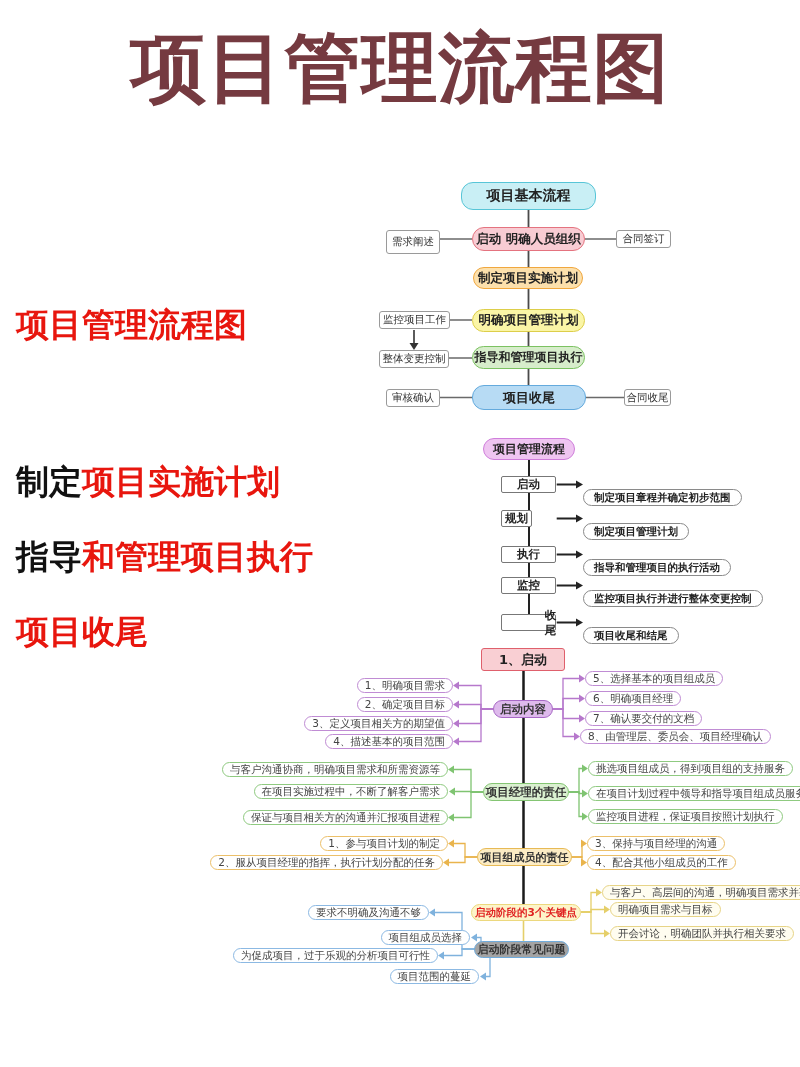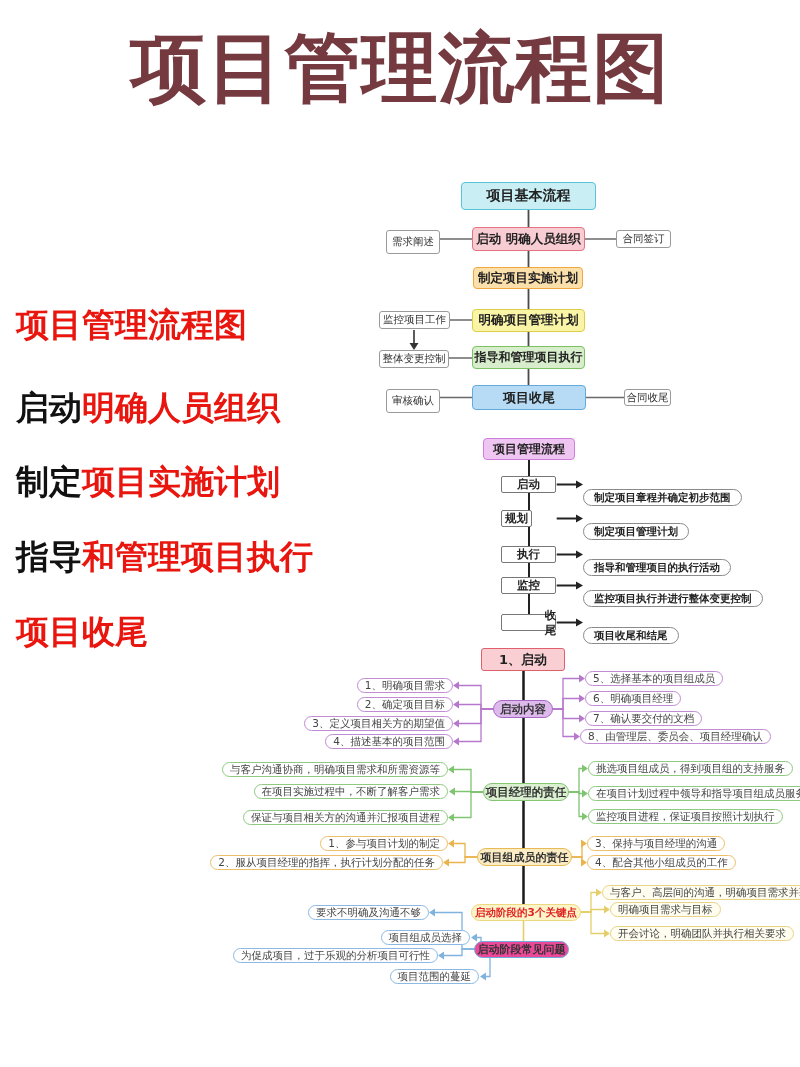--- a/index.html
+++ b/index.html
@@ -6,21 +6,21 @@
   #canvas{position:relative;width:800px;height:1067px;background:#fff;overflow:hidden;
           font-family:"DejaVu Sans","Liberation Sans",sans-serif;}
   #connectors{position:absolute;left:0;top:0;pointer-events:none;}
   .abs{position:absolute;box-sizing:border-box;}
   .main-title{left:0;top:18px;width:800px;text-align:center;font-size:76px;font-weight:900;
               color:#753a40;letter-spacing:1px;white-space:nowrap;}
   .note{font-size:33px;font-weight:bold;white-space:nowrap;left:16px;}
   .note .blk{color:#111;}
   .note .red{color:#e8160e;}
   .fbox{display:flex;align-items:center;justify-content:center;font-weight:bold;color:#222;
-        border-radius:4px;border:1.5px solid;white-space:nowrap;}
+        border-radius:12px;border:1.5px solid;white-space:nowrap;}
   .whitebox{display:flex;align-items:center;justify-content:center;background:#fff;
             border:1px solid #9a9a9a;border-radius:3px;font-size:10.5px;color:#333;white-space:nowrap;}
   .stage{display:flex;align-items:center;justify-content:center;background:#fff;border:1.2px solid #777;
          border-radius:2px;font-size:11.5px;font-weight:bold;color:#222;}
   .detail{display:flex;align-items:center;background:#fff;border:1.2px solid #8a8a8a;border-radius:9px;
           font-size:10.5px;font-weight:bold;color:#222;padding:0 10px;white-space:nowrap;margin-top:13px;}
   .mm-node{display:flex;align-items:center;justify-content:center;border:1.5px solid;border-radius:10px;
            font-weight:bold;color:#333;white-space:nowrap;}
   .mm-child{display:flex;align-items:center;justify-content:center;background:#fff;border:1px solid;
             border-radius:8px;font-size:10.5px;color:#444;white-space:nowrap;padding:0 7px;height:15px;}
@@ -105,44 +105,41 @@
       <path d="M444 951.5 L444 959.5 L438 955.5 Z" fill="#7fb2dd"></path>
       <path d="M474 949 H490 V976.5 H485" stroke="#7fb2dd" stroke-width="1.3" fill="none"></path>
       <path d="M486 972.5 L486 980.5 L480 976.5 Z" fill="#7fb2dd"></path>
     </svg>
 
   <div class="abs main-title">项目管理流程图</div>
 
   <div class="abs note" style="top:303px;">
     <span class="blk"></span><span class="red">项目管理流程图</span>
   </div>
-  <div class="abs note" style="top:386px;">
-    <span class="blk">启动</span><span class="red">明确人员组织</span>
-  </div>
   <div class="abs note" style="top:460px;">
     <span class="blk">制定</span><span class="red">项目实施计划</span>
   </div>
   <div class="abs note" style="top:535px;">
     <span class="blk">指导</span><span class="red">和管理项目执行</span>
   </div>
   <div class="abs note" style="top:610px;">
     <span class="blk"></span><span class="red">项目收尾</span>
   </div>
 
   <div class="abs fbox" style="left:461px;top:182px;width:135px;height:28px;font-size:14px;background:#c9eff5;border-color:#57c5d7;">项目基本流程</div>
   <div class="abs fbox" style="left:472px;top:227px;width:113px;height:24px;font-size:12.5px;background:#f8ccd3;border-color:#e4737f;">启动 明确人员组织</div>
   <div class="abs whitebox" style="left:386px;top:230px;width:54px;height:24px;">需求阐述</div>
   <div class="abs whitebox" style="left:616px;top:230px;width:55px;height:18px;">合同签订</div>
   <div class="abs fbox" style="left:473px;top:267px;width:110px;height:22px;font-size:12.5px;background:#fce0ac;border-color:#f0a73e;">制定项目实施计划</div>
   <div class="abs fbox" style="left:472px;top:309px;width:113px;height:23px;font-size:12.5px;background:#faf5a6;border-color:#ddce4a;">明确项目管理计划</div>
   <div class="abs whitebox" style="left:379px;top:311px;width:71px;height:18px;">监控项目工作</div>
   <div class="abs fbox" style="left:472px;top:346px;width:113px;height:23px;font-size:12px;background:#d7edcb;border-color:#7cc262;">指导和管理项目执行</div>
   <div class="abs whitebox" style="left:379px;top:350px;width:70px;height:18px;">整体变更控制</div>
   <div class="abs fbox" style="left:472px;top:385px;width:114px;height:25px;font-size:13px;background:#b7dbf4;border-color:#64aadd;">项目收尾</div>
-  <div class="abs whitebox" style="left:386px;top:389px;width:54px;height:24px;">审核确认</div>
+  <div class="abs whitebox" style="left:386px;top:389px;width:54px;height:18px;">审核确认</div>
   <div class="abs whitebox" style="left:624px;top:389px;width:47px;height:17px;">合同收尾</div>
 
   <div class="abs fbox" style="left:483px;top:438px;width:92px;height:22px;font-size:12px;background:#efc5f1;border-color:#cf7edb;">项目管理流程</div>
   <div class="abs stage" style="left:501px;top:476px;width:55px;height:17px;">启动</div>
   <div class="abs detail" style="left:583px;top:476px;height:17px;">制定项目章程并确定初步范围</div>
   <div class="abs stage" style="left:501px;top:510px;width:31px;height:17px;">规划</div>
   <div class="abs detail" style="left:583px;top:510px;height:17px;">制定项目管理计划</div>
   <div class="abs stage" style="left:501px;top:546px;width:55px;height:17px;">执行</div>
   <div class="abs detail" style="left:583px;top:546px;height:17px;">指导和管理项目的执行活动</div>
   <div class="abs stage" style="left:501px;top:577px;width:55px;height:17px;">监控</div>
@@ -174,19 +171,19 @@
   <div class="abs mm-child s3c" style="right:352px;top:836px;">1、参与项目计划的制定</div>
   <div class="abs mm-child s3c" style="right:357px;top:855px;">2、服从项目经理的指挥，执行计划分配的任务</div>
   <div class="abs mm-child s3c" style="left:587px;top:836px;">3、保持与项目经理的沟通</div>
   <div class="abs mm-child s3c" style="left:587px;top:855px;">4、配合其他小组成员的工作</div>
 
   <div class="abs mm-node" style="left:471px;top:904px;width:110px;height:17px;font-size:10.5px;background:#fdf4c9;border-color:#ecd87e;color:#e02222;">启动阶段的3个关键点</div>
   <div class="abs mm-child s4c" style="left:602px;top:885px;justify-content:flex-start;">与客户、高层间的沟通，明确项目需求并获得相关</div>
   <div class="abs mm-child s4c" style="left:610px;top:902px;">明确项目需求与目标</div>
   <div class="abs mm-child s4c" style="left:610px;top:926px;">开会讨论，明确团队并执行相关要求</div>
 
-  <div class="abs mm-node" style="left:474px;top:941px;width:95px;height:17px;font-size:11px;background:#ec4899;border-color:#6fabdc;">启动阶段常见问题</div>
+  <div class="abs mm-node" style="left:474px;top:941px;width:95px;height:17px;font-size:11px;background:#a3a3a3;border-color:#6fabdc;">启动阶段常见问题</div>
   <div class="abs mm-child s5c" style="right:371px;top:905px;">要求不明确及沟通不够</div>
   <div class="abs mm-child s5c" style="right:330px;top:930px;">项目组成员选择</div>
   <div class="abs mm-child s5c" style="right:362px;top:948px;">为促成项目，过于乐观的分析项目可行性</div>
   <div class="abs mm-child s5c" style="right:321px;top:969px;">项目范围的蔓延</div>
 
 </div>
 
 </body></html>

